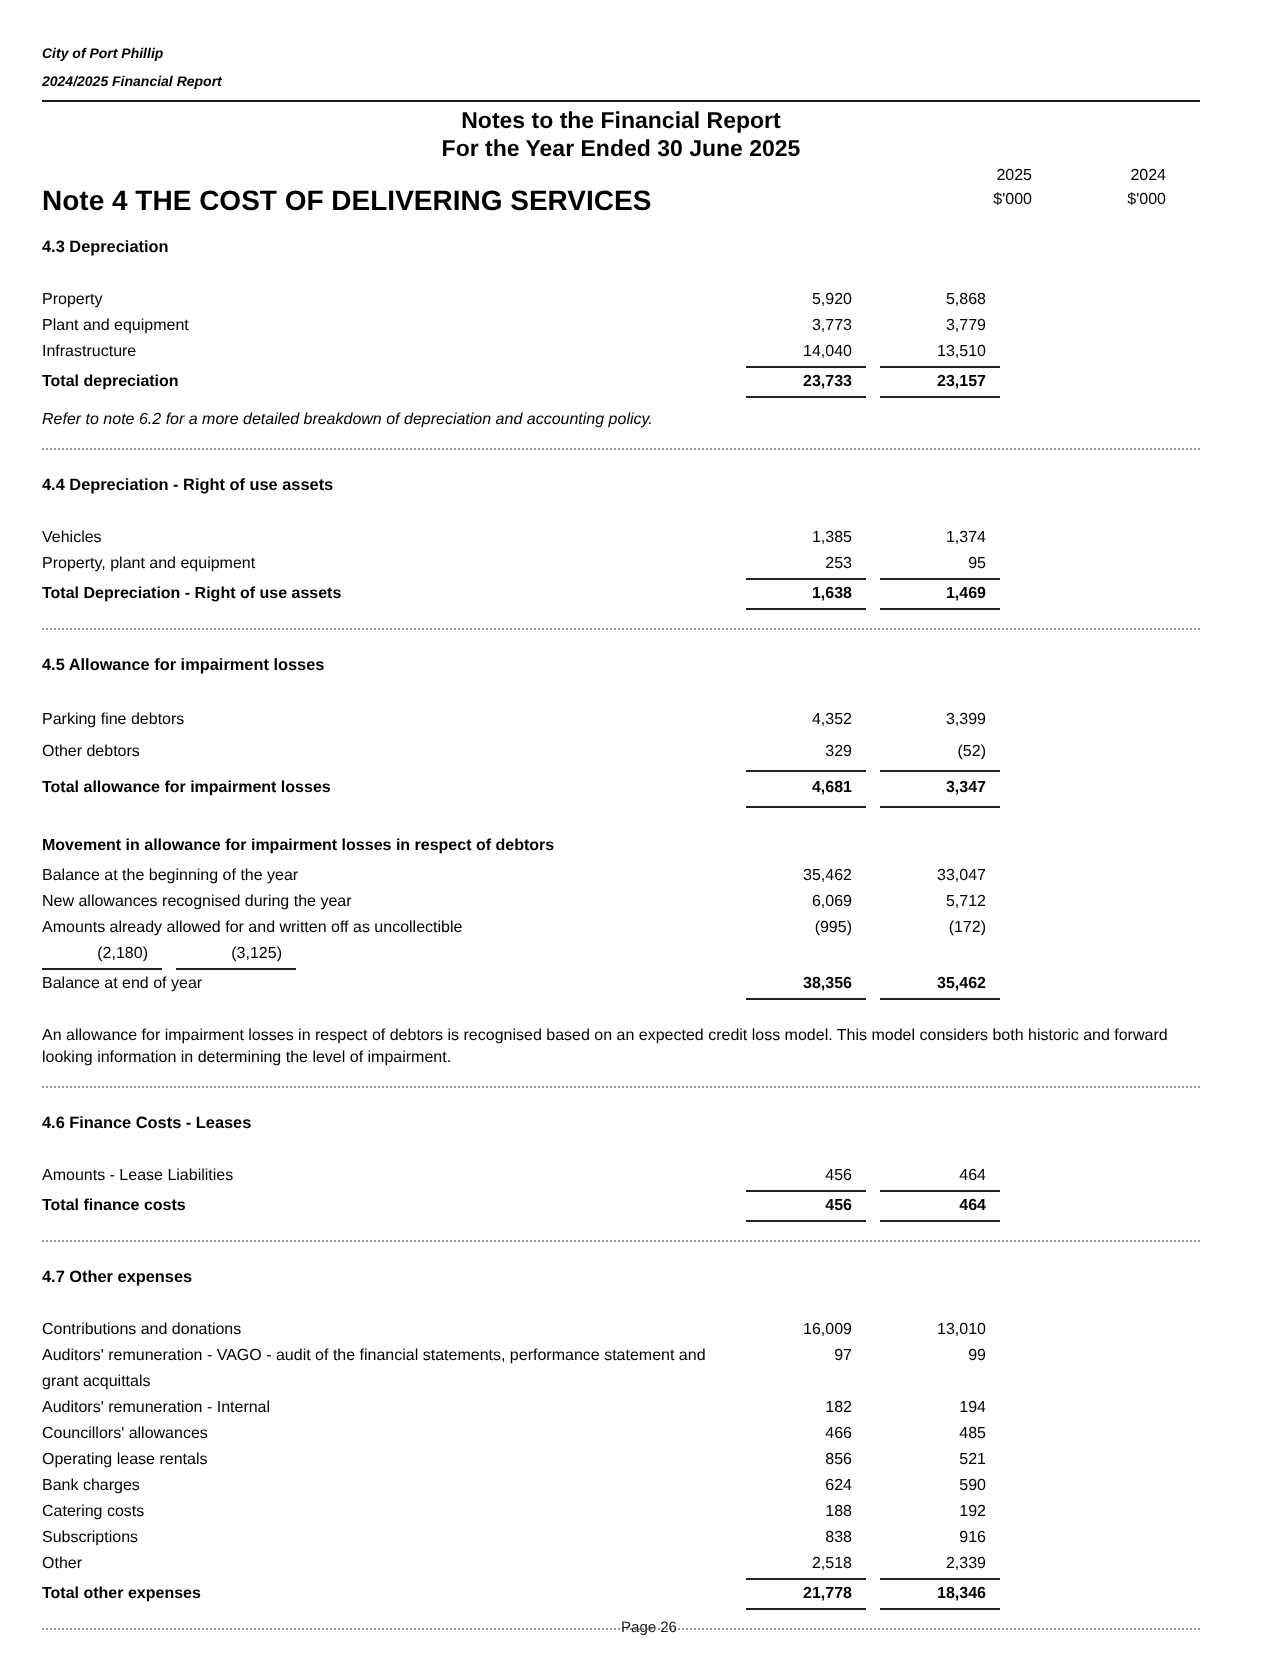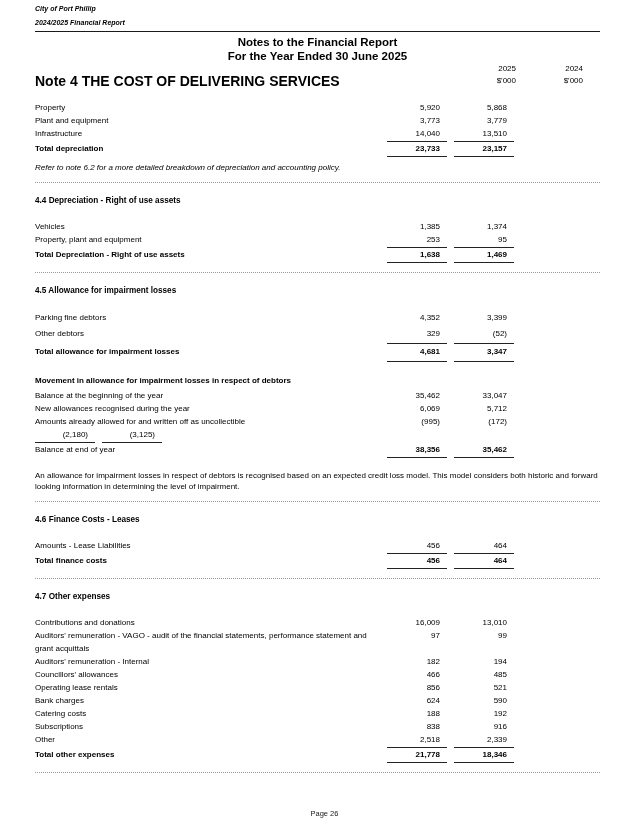--- a/index.html
+++ b/index.html
@@ -2,21 +2,21 @@
 <html><head>
 <meta charset="utf-8">
 <style>
   html,body{margin:0;padding:0;}
   body{
     width:637px;height:832px;background:#ffffff;color:#000;
     font-family:"Liberation Sans", sans-serif;
     -webkit-font-smoothing:antialiased;
   }
   .page{position:relative;width:637px;height:832px;overflow:hidden;background:#fff;}
-  .content{margin:0 37px 0 35px;padding-top:4px;}
+  .content{margin:0 37px 0 21px;padding-top:23px;}
 
   
   .hdr-line{font-size:7px;font-weight:bold;font-style:italic;line-height:9px;}
   .hdr-line.first{margin-bottom:5px;}
   .hdr-rule{border-bottom:1.6px solid #1a1a1a;margin-top:4px;}
 
   
   .title-block{margin-top:3px;}
   .title-line{text-align:center;font-weight:bold;font-size:11.5px;line-height:14px;}
 
@@ -70,20 +70,21 @@
       </div>
       <div class="units-row">
         <div class="note-title">Note 4 THE COST OF DELIVERING SERVICES</div>
         <div class="vcell c1">$'000</div>
         <div class="vcell c2">$'000</div>
       </div>
     </div>
 
     <div>
         <div class="section">
+          <div class="sec-heading">4.3 Depreciation</div>
           <div class="rows">
             <div class="frow">
               <div class="flabel">Property</div>
               <div class="vcell c1">5,920</div>
               <div class="vcell c2">5,868</div>
             </div>
             <div class="frow">
               <div class="flabel">Plant and equipment</div>
               <div class="vcell c1">3,773</div>
               <div class="vcell c2">3,779</div>

